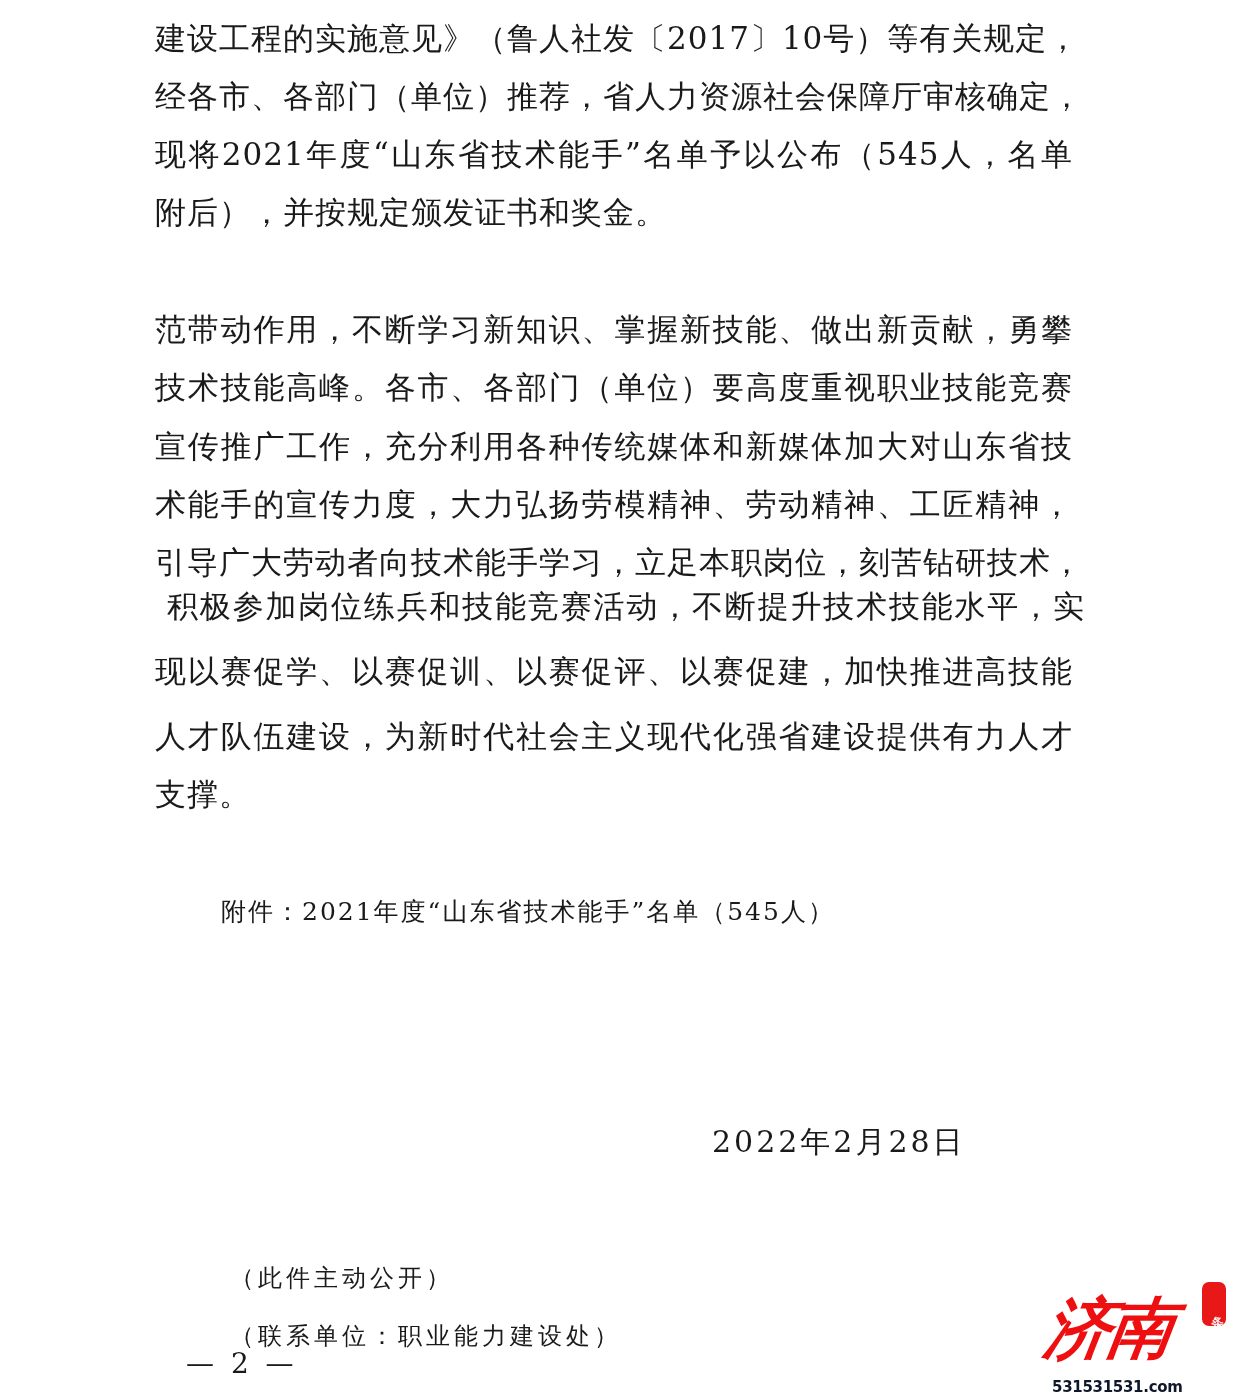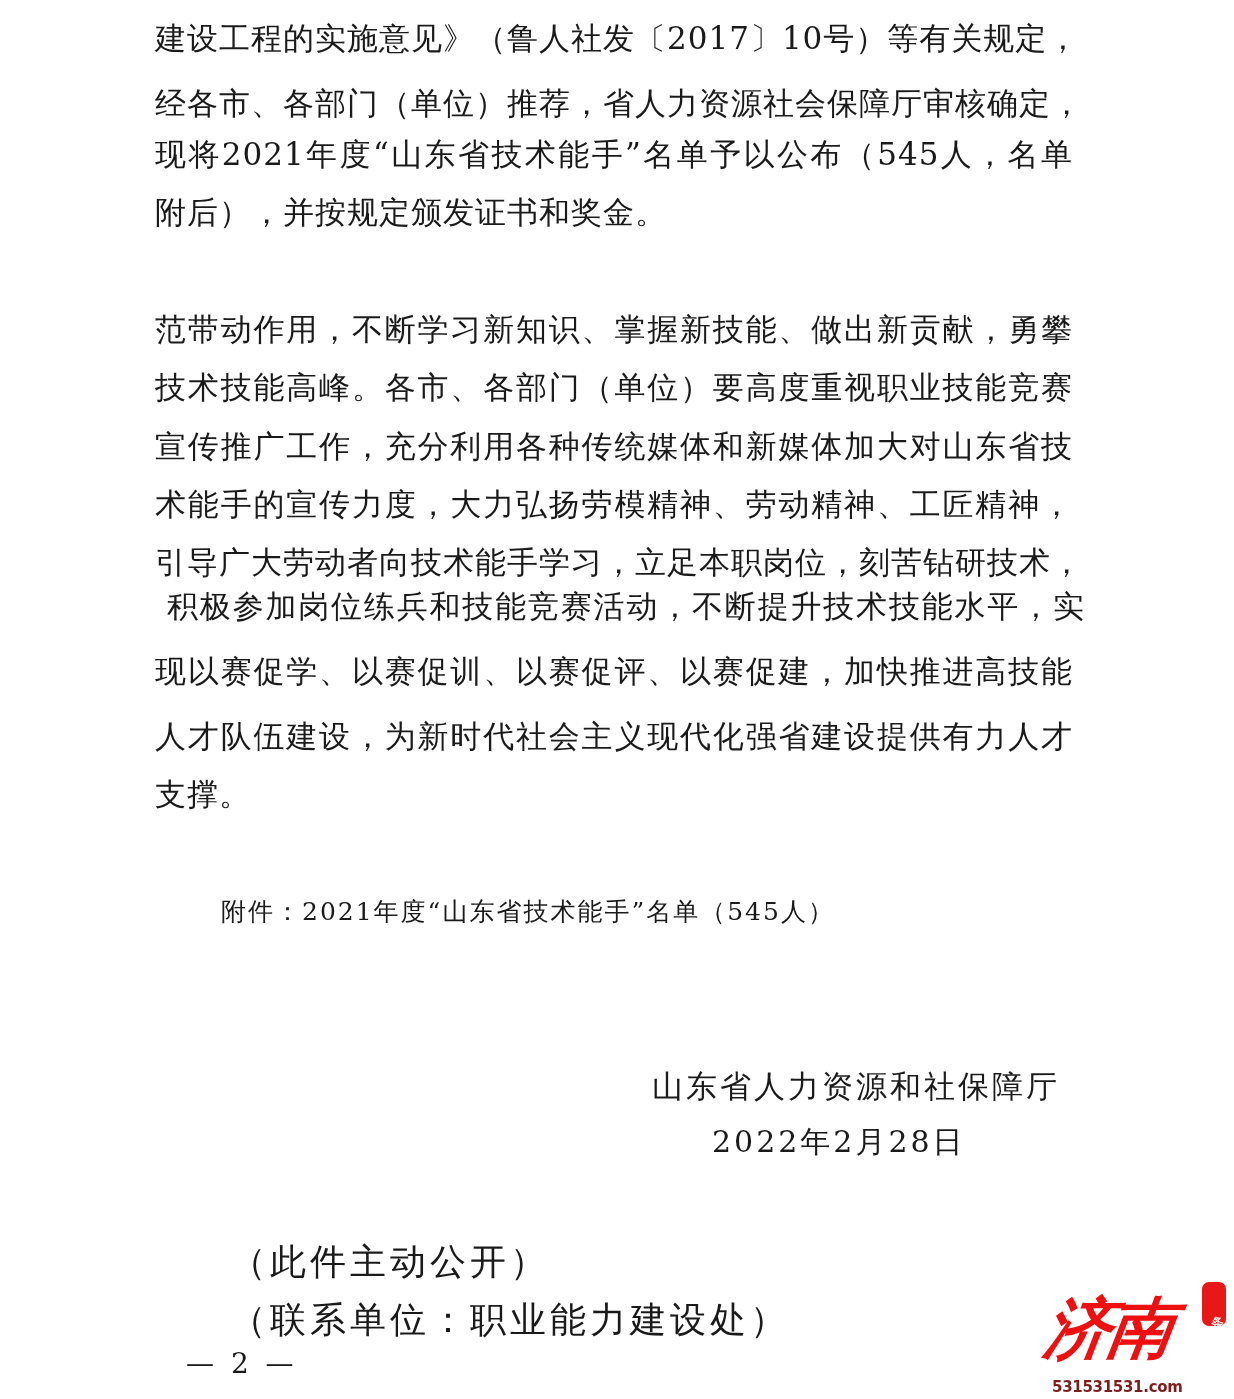--- a/index.html
+++ b/index.html
@@ -63,24 +63,25 @@
     left: 712px;
     top: 1120px;
     font-size: 30px;
     line-height: 44px;
     white-space: nowrap;
     letter-spacing: 3px;
   }
   .note {
     position: absolute;
     left: 230px;
-    font-size: 36px;
+    font-size: 24px;
     line-height: 44px;
     white-space: nowrap;
     letter-spacing: 4px;
+    margin-top: 16px;
   }
   .pageno {
     position: absolute;
     left: 186px;
     top: 1344px;
     font-size: 28px;
     line-height: 40px;
     white-space: nowrap;
     letter-spacing: 4px;
   }
@@ -123,47 +124,46 @@
     letter-spacing: 0px;
   }
   .wm-url {
     position: absolute;
     left: 8px;
     top: 96px;
     font-family: "DejaVu Sans", sans-serif;
     font-weight: bold;
     font-size: 15px;
     line-height: 18px;
-    color: #7f1d1d;
+    color: #0f172a;
     letter-spacing: -0.3px;
   }
 </style>
 </head>
 <body>
 
 <div class="page">
 
   <div class="line" style="top:16px;">建设工程的实施意见》（鲁人社发〔2017〕10号）等有关规定，</div>
-  <div class="line" style="top:74px;margin-top:7px;">经各市、各部门（单位）推荐，省人力资源社会保障厅审核确定，</div>
+  <div class="line" style="top:74px;">经各市、各部门（单位）推荐，省人力资源社会保障厅审核确定，</div>
   <div class="line" style="top:132px;">现将2021年度“山东省技术能手”名单予以公布（545人，名单</div>
   <div class="line last" style="top:190px;">附后），并按规定颁发证书和奖金。</div>
 
   <div class="line" style="top:307px;">范带动作用，不断学习新知识、掌握新技能、做出新贡献，勇攀</div>
   <div class="line" style="top:365px;">技术技能高峰。各市、各部门（单位）要高度重视职业技能竞赛</div>
   <div class="line" style="top:424px;">宣传推广工作，充分利用各种传统媒体和新媒体加大对山东省技</div>
   <div class="line" style="top:482px;">术能手的宣传力度，大力弘扬劳模精神、劳动精神、工匠精神，</div>
   <div class="line" style="top:540px;">引导广大劳动者向技术能手学习，立足本职岗位，刻苦钻研技术，</div>
   <div class="line" style="top:584px;margin-left:12px;">积极参加岗位练兵和技能竞赛活动，不断提升技术技能水平，实</div>
   <div class="line" style="top:649px;">现以赛促学、以赛促训、以赛促评、以赛促建，加快推进高技能</div>
   <div class="line" style="top:714px;">人才队伍建设，为新时代社会主义现代化强省建设提供有力人才</div>
   <div class="line last" style="top:772px;">支撑。</div>
 
   <div class="attach">附件：2021年度“山东省技术能手”名单（545人）</div>
 
-  <div class="sign-org">山东省人力资源和社保障厅</div>
   <div class="sign-date">2022年2月28日</div>
 
   <div class="note" style="top:1240px;">（此件主动公开）</div>
   <div class="note" style="top:1298px;">（联系单位：职业能力建设处）</div>
 
   <div class="pageno">— 2 —</div>
 
   <div class="watermark">
     <div class="wm-main">济南</div>
     <div class="wm-tag">头条</div>

